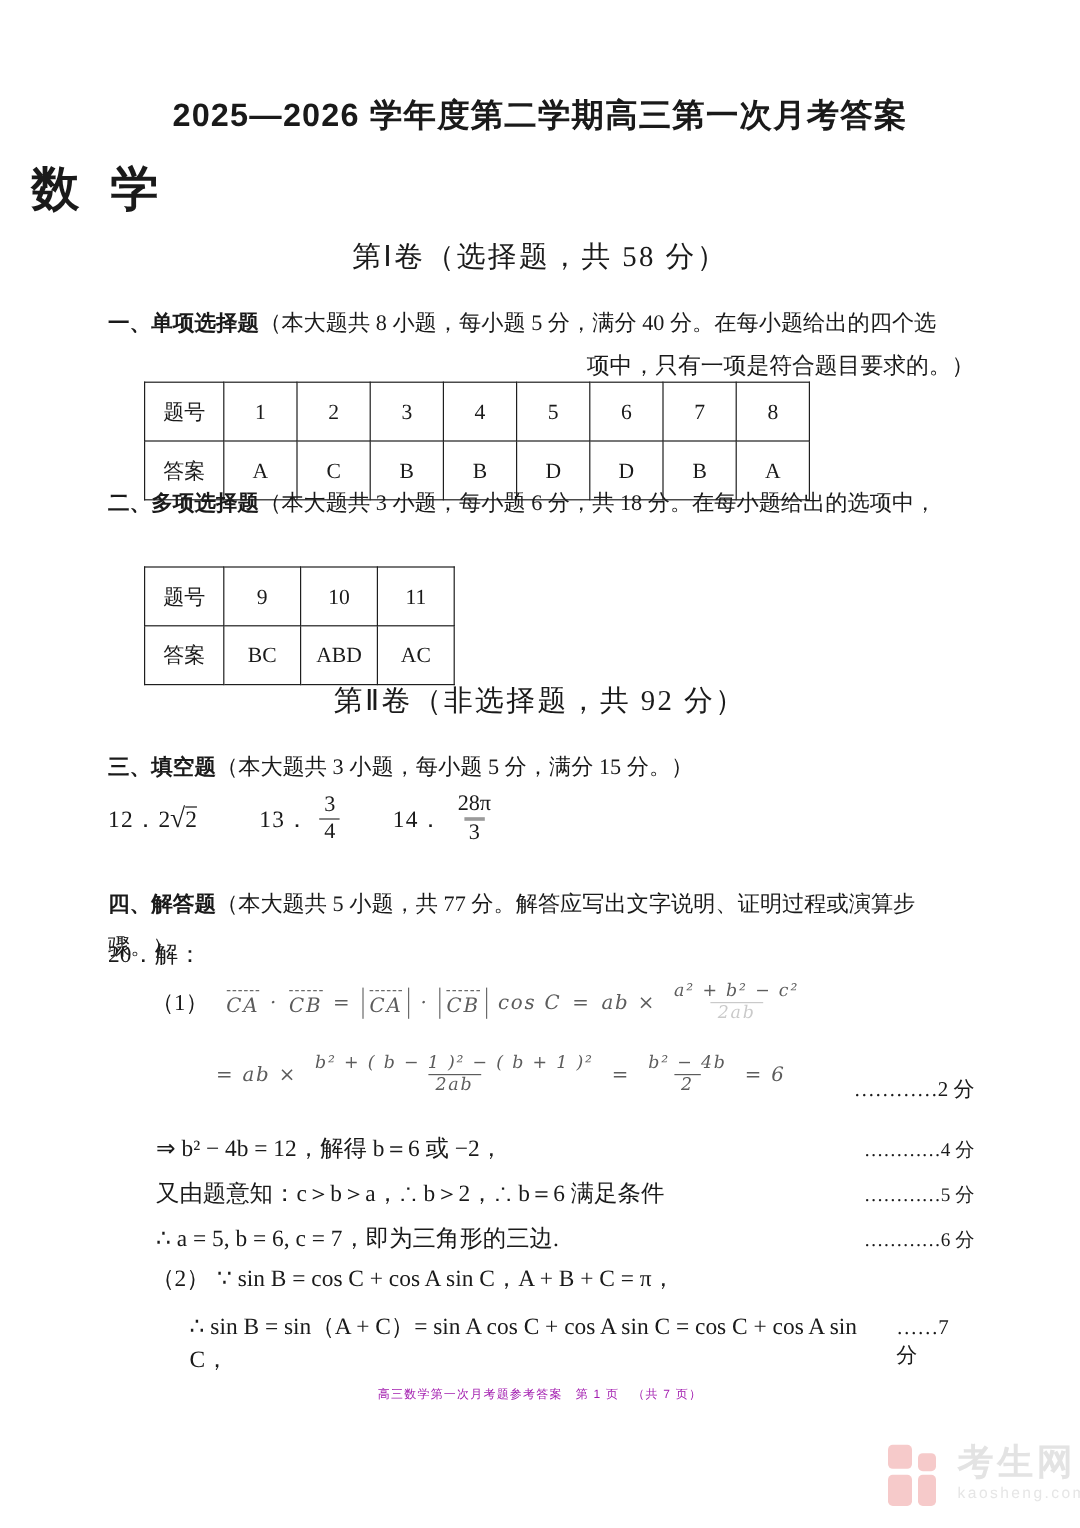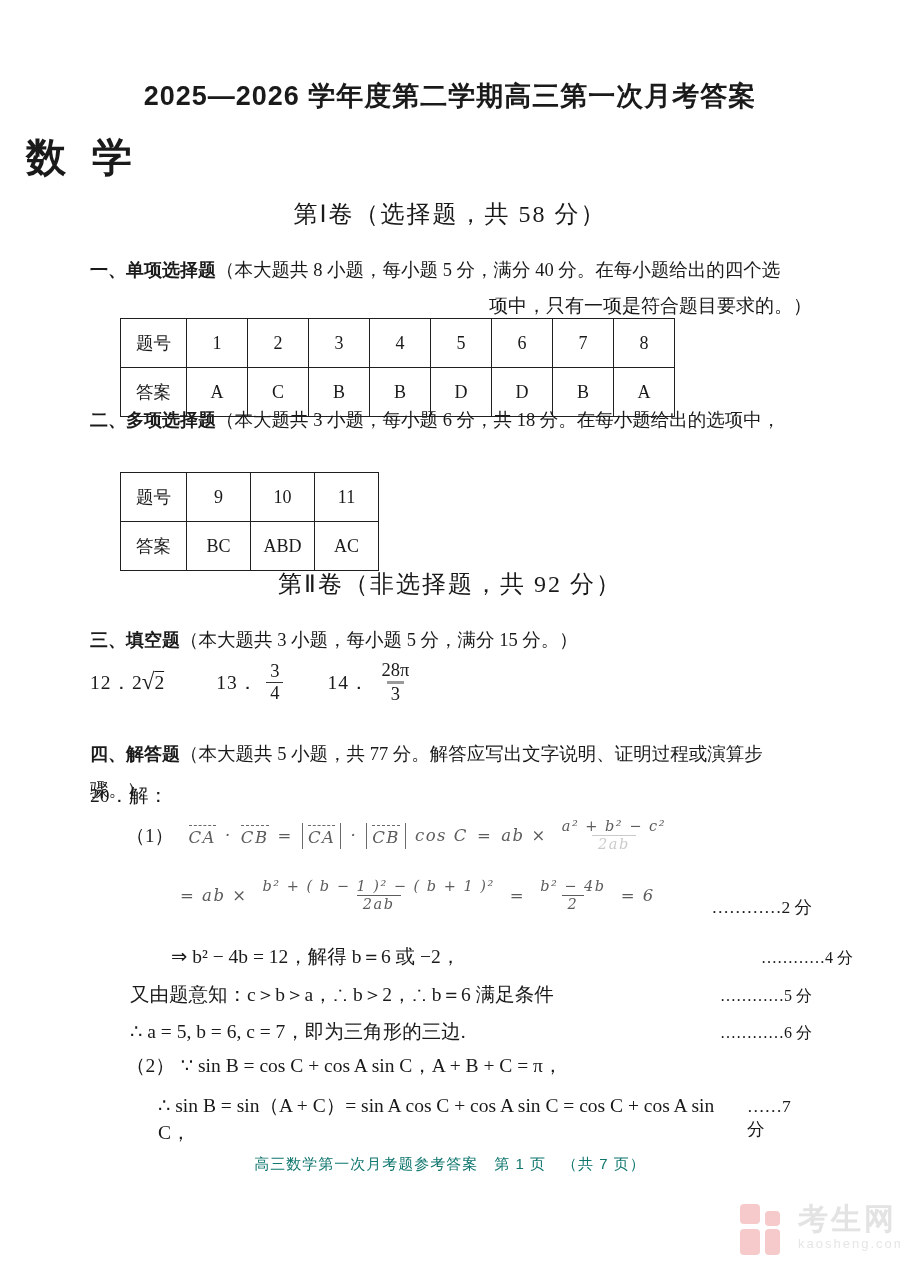--- a/index.html
+++ b/index.html
@@ -75,34 +75,34 @@
   .vec::before { content:""; position:absolute; top:0; left:0; width:100%; border-top:1.3px dashed #6a6a6a; }
   .absgrp { display:inline-flex; align-items:center; padding:2px 5px; border-left:1.3px solid #6a6a6a; border-right:1.3px solid #6a6a6a; }
 
   .score2 { position:absolute; left:690px; top:895px; width:122px; text-align:right; font-size:17.5px; color:#1a1a1a; }
   .step-row {
     position:absolute; left:130px; width:682px;
     display:flex; justify-content:space-between; align-items:baseline;
     font-size:19.5px;
   }
   .step-row .score { font-size:16px; }
-  .s1 { top:943px;margin-left:41px; }
+  .s1 { top:943px; }
   .s2 { top:981px; }
   .s3 { top:1018px; }
   .p2row1 { position:absolute; left:126px; top:1052px; font-size:19.5px; display:flex; gap:6px; }
   .p2row2 {
     position:absolute; left:158px; top:1092px; width:654px;
     display:flex; justify-content:space-between; align-items:baseline; font-size:19.5px;
   }
   .p2row2 .score { font-size:17.5px; }
 
   
   .footer {
     position:absolute; top:1155px; left:0; width:100%; text-align:center;
-    font-family:"Liberation Sans", sans-serif; font-size:15px; letter-spacing:1px; color:#0f766e;
+    font-family:"Liberation Sans", sans-serif; font-size:10px; letter-spacing:1px; color:#a21caf;
   }
 
   
   .watermark { position:absolute; left:738px; top:1198px; display:flex; align-items:center; gap:10px; }
   .wm-logo { position:relative; width:50px; height:58px; }
   .wm-logo .b { position:absolute; background:#f6caca; border-radius:4px; }
   .b1 { left:2px; top:6px;  width:20px; height:20px; }
   .b2 { left:2px; top:31px; width:20px; height:26px; border-radius:5px; }
   .b3 { left:27px; top:13px; width:15px; height:15px; border-radius:3px; }
   .b4 { left:27px; top:31px; width:15px; height:26px; border-radius:7px; }

